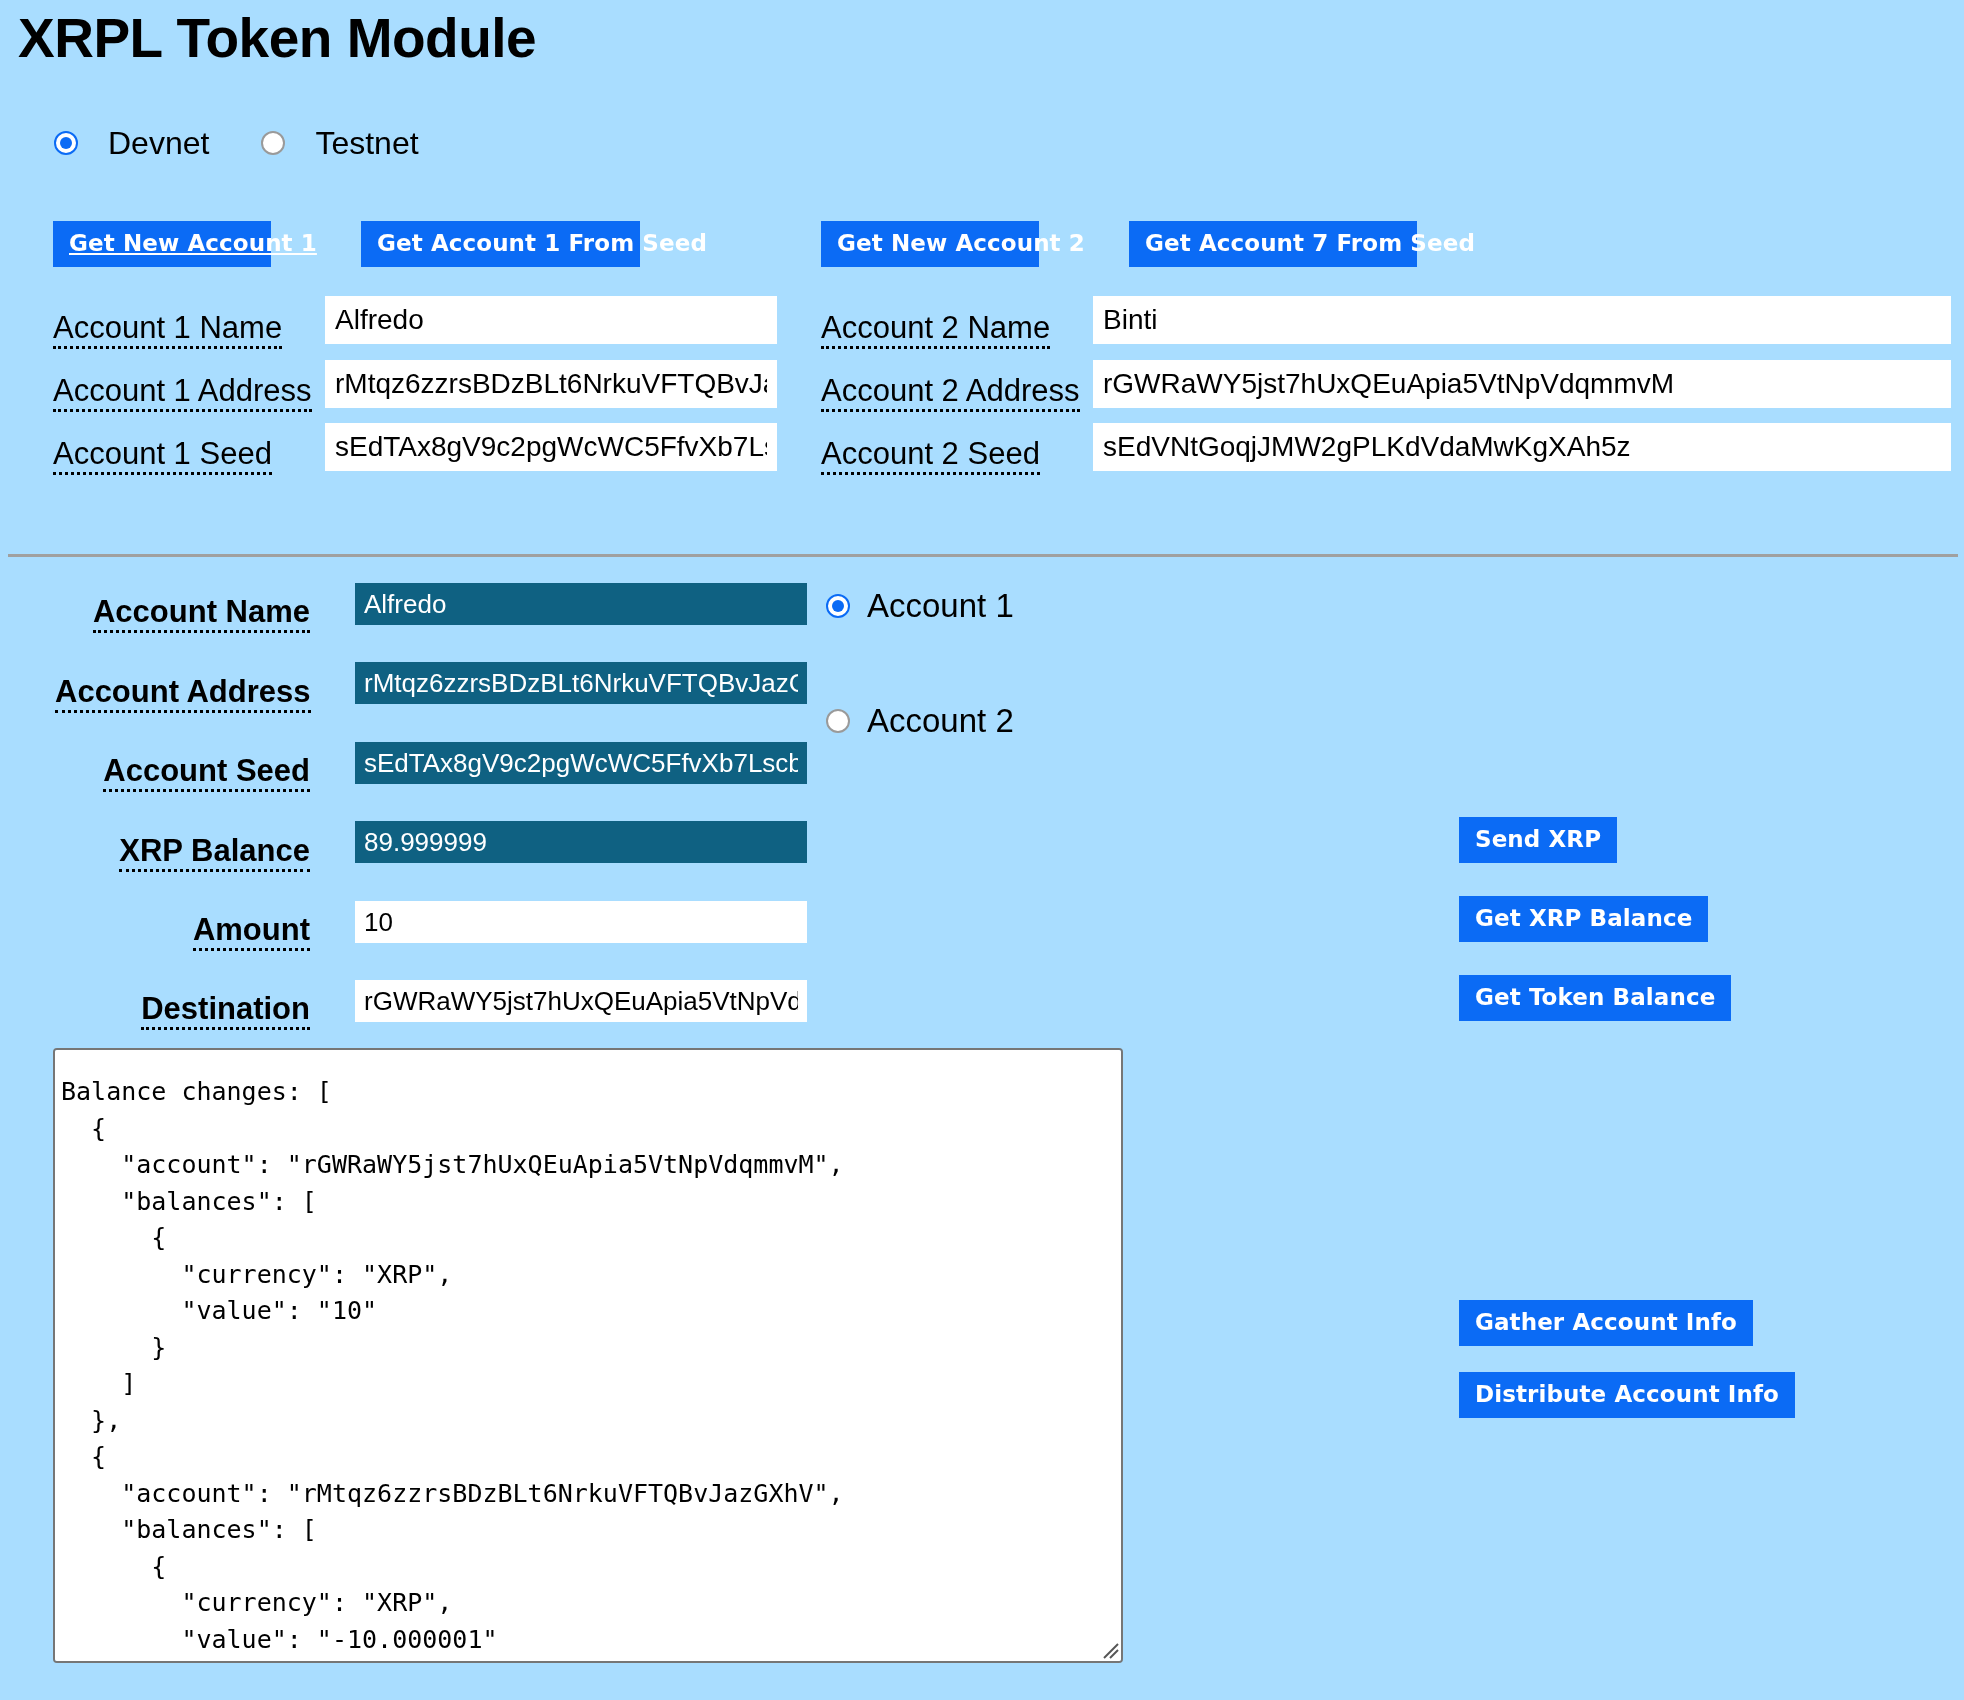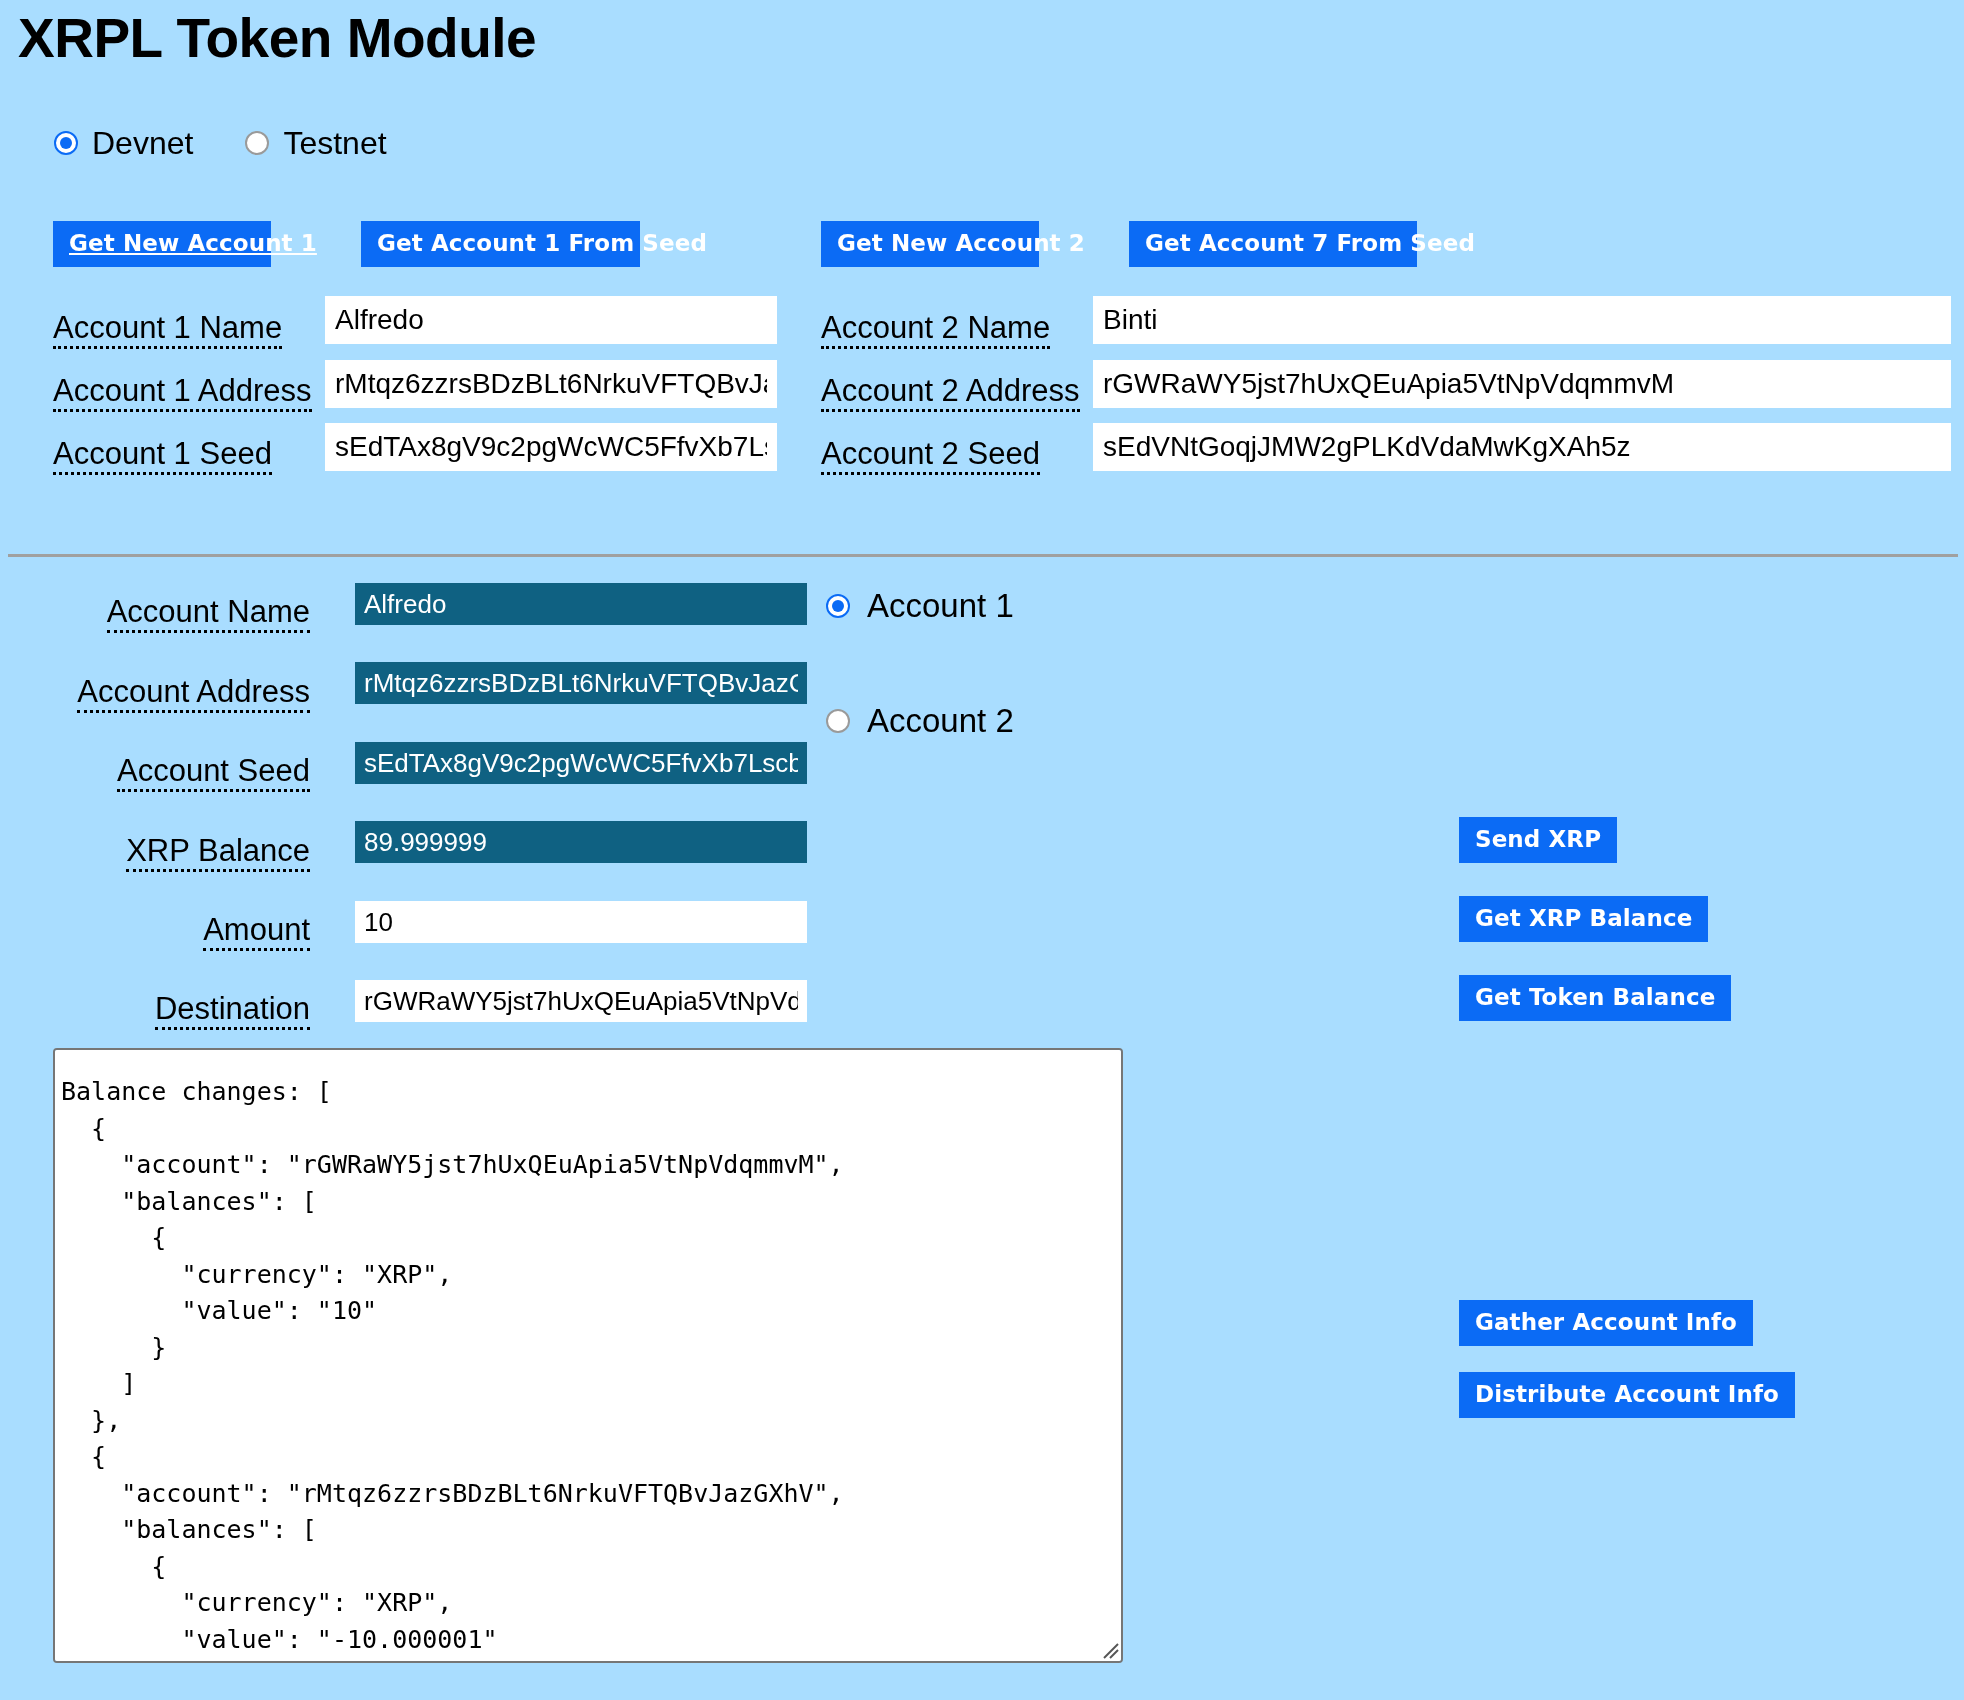--- a/index.html
+++ b/index.html
@@ -77,21 +77,21 @@
     width: 12px;
     height: 12px;
     margin-left: -6px;
     margin-top: -6px;
     border-radius: 50%;
     background: #0B6BF5;
   }
   .radio-text {
     font-size: 32px;
     color: #000;
-    margin-left: 14px;
+    margin-left: 30px;
     white-space: nowrap;
   }
 
   
   .btn {
     background: #0B6BF5;
     color: #fff;
     border: none;
     font-family: "DejaVu Sans", sans-serif;
     font-size: 23px;
@@ -152,20 +152,21 @@
     border: none;
   }
 
   
   .mid-label {
     position: absolute;
     font-size: 31px;
     color: #000;
     white-space: nowrap;
     text-align: right;
+    font-weight: bold;
   }
   .mid-label span {
     border-bottom: 3px dotted #000;
     padding-bottom: 1px;
     display: inline-block;
     line-height: 1.05;
   }
   .mid-field {
     position: absolute;
     left: 355px;

